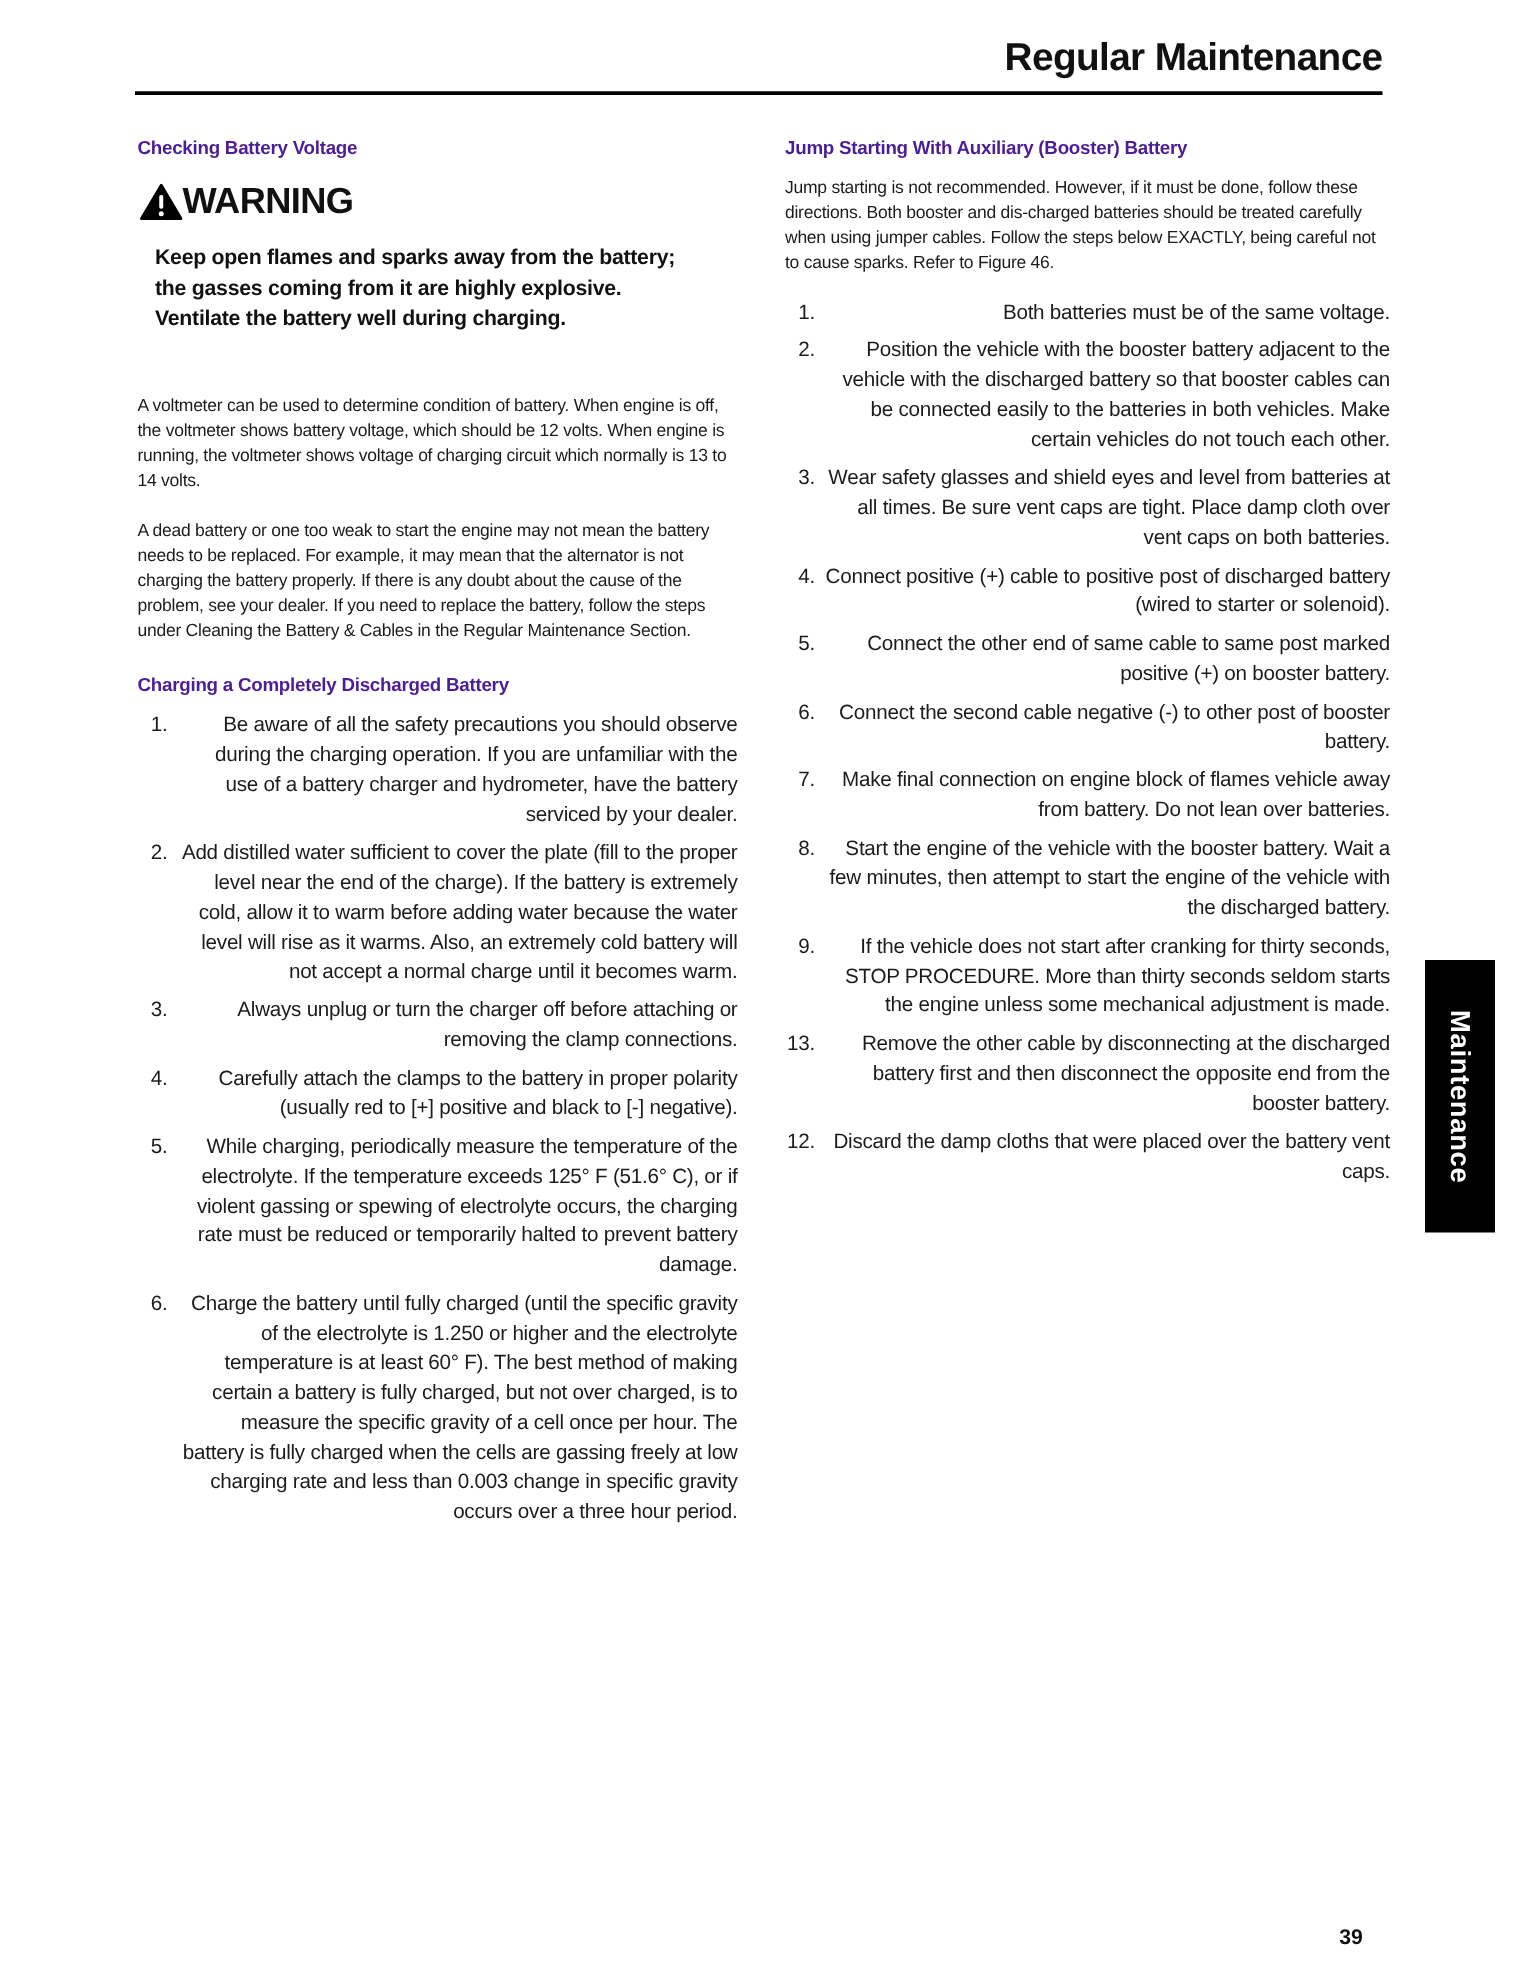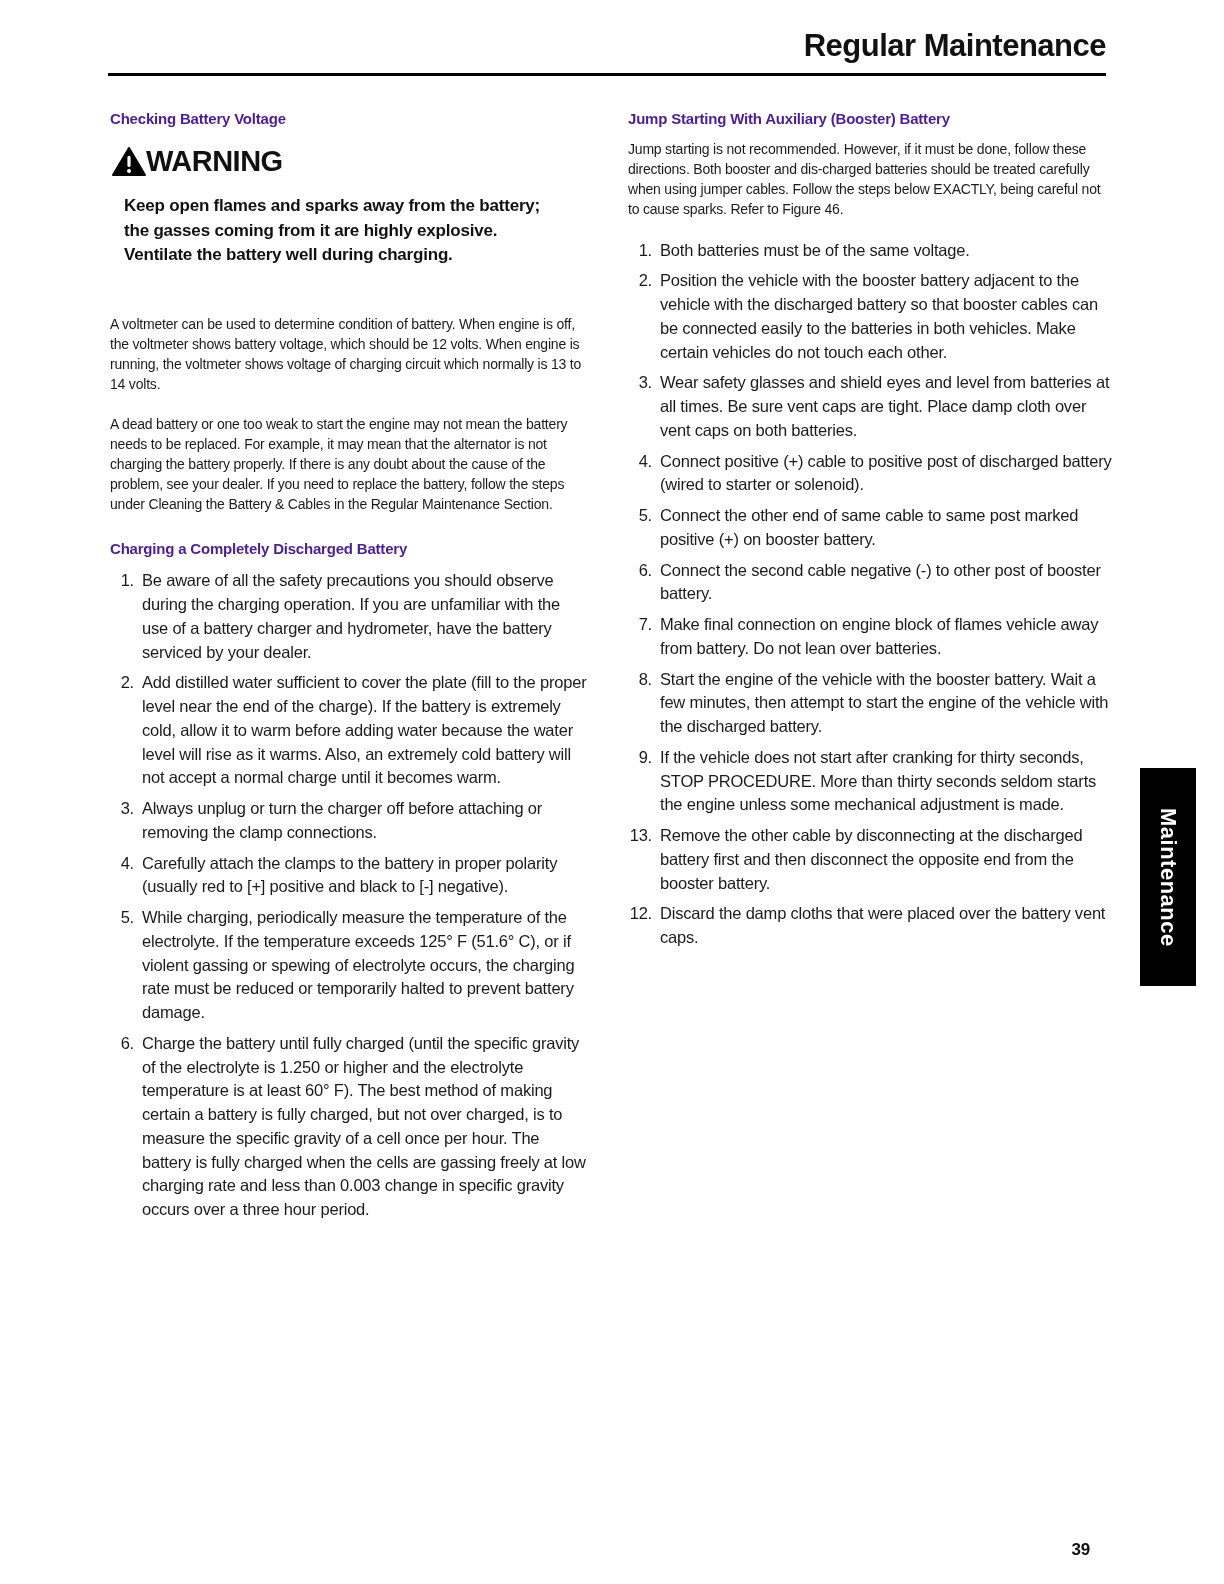--- a/index.html
+++ b/index.html
@@ -84,20 +84,21 @@
     text-align: right;
     padding-right: 8px;
     font-size: 16.5px;
     line-height: 1.44;
     box-sizing: border-box;
   }
   .txt {
     flex: 1;
     font-size: 16.5px;
     line-height: 1.44;
+    text-align: right;
   }
 
   .side-tab {
     position: absolute;
     top: 768px;
     right: 28px;
     width: 56px;
     height: 218px;
     background: #000;
     display: flex;

